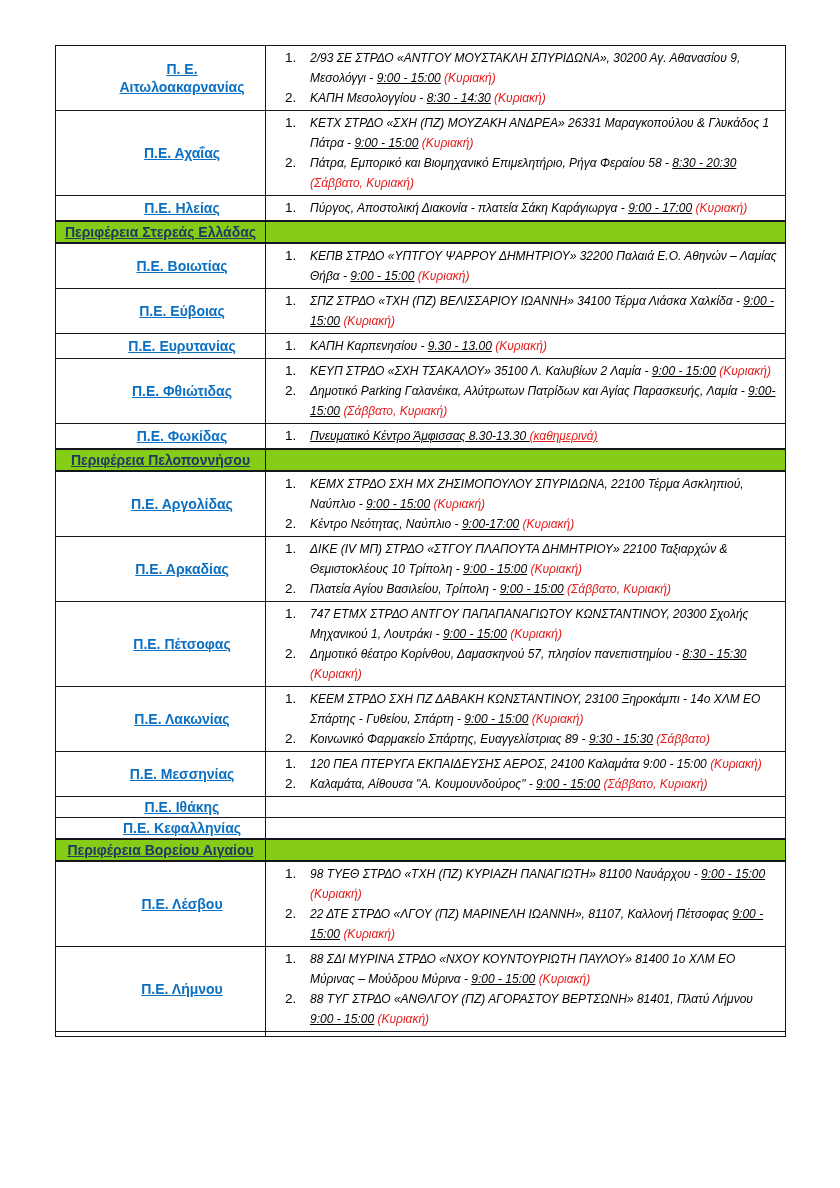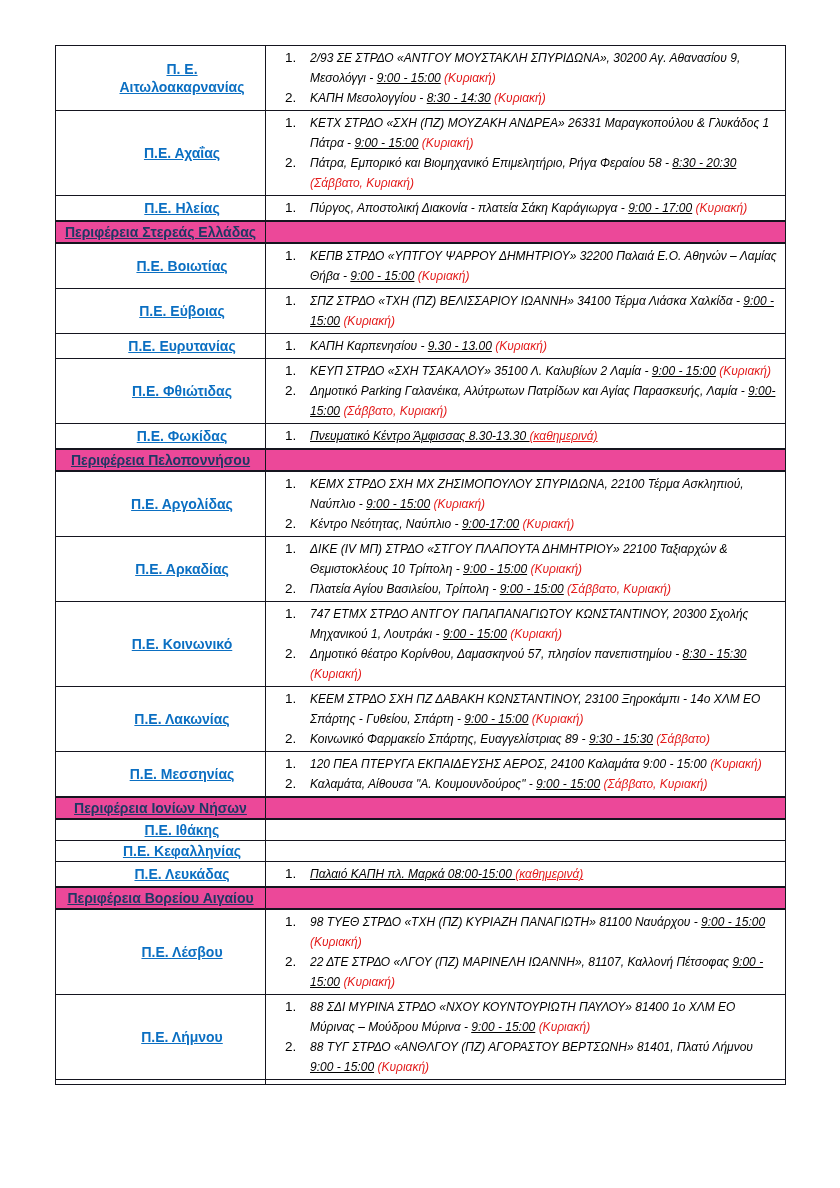--- a/index.html
+++ b/index.html
@@ -41,21 +41,21 @@
     flex:1 1 auto; font-size:12px; line-height:20px; color:#000;
     word-wrap:break-word;
     font-style:italic;
   }
   .seg-u { text-decoration:underline; }
   .seg-r { color:#e31b1b; }
   .seg-ru { color:#e31b1b; text-decoration:underline; }
 
   
   tr.section-row td {
-    background:#ec4899;
+    background:#84cc16;
     border-top-width:2.2px; border-bottom-width:2.2px;
     height:20px;
   }
   tr.section-row td.section-name { text-align:center; padding:1px 2px; }
   .section-title {
     color:#1f3864; font-weight:bold; font-size:14px;
     text-decoration:underline; line-height:17px; white-space:nowrap;
   }
   tr.empty-unit td.unit-cell { padding:1px 4px; }
   tr.empty-unit .unit-link { line-height:15px; }
@@ -182,21 +182,21 @@
               <span class="num">1.</span>
               <span class="itext"><span>ΔΙΚΕ (IV ΜΠ) ΣΤΡΔΟ «ΣΤΓΟΥ ΠΛΑΠΟΥΤΑ ΔΗΜΗΤΡΙΟΥ» 22100 Ταξιαρχών &amp; Θεμιστοκλέους 10 Τρίπολη - </span><span class="seg-u">9:00 - 15:00</span><span> </span><span class="seg-r">(Κυριακή)</span></span>
             </div>
             <div class="item">
               <span class="num">2.</span>
               <span class="itext"><span>Πλατεία Αγίου Βασιλείου, Τρίπολη - </span><span class="seg-u">9:00 - 15:00</span><span> </span><span class="seg-r">(Σάββατο, Κυριακή)</span></span>
             </div>
           </td>
         </tr>
         <tr>
-          <td class="unit-cell"><span class="unit-link">Π.Ε. Κοινωνικό</span></td>
+          <td class="unit-cell"><span class="unit-link">Π.Ε. Πέτσοφας</span></td>
           <td class="info-cell">
             <div class="item">
               <span class="num">1.</span>
               <span class="itext"><span>747 ΕΤΜΧ ΣΤΡΔΟ ΑΝΤΓΟΥ ΠΑΠΑΠΑΝΑΓΙΩΤΟΥ ΚΩΝΣΤΑΝΤΙΝΟΥ, 20300 Σχολής Μηχανικού 1, Λουτράκι - </span><span class="seg-u">9:00 - 15:00</span><span> </span><span class="seg-r">(Κυριακή)</span></span>
             </div>
             <div class="item">
               <span class="num">2.</span>
               <span class="itext"><span>Δημοτικό θέατρο Κορίνθου, Δαμασκηνού 57, πλησίον πανεπιστημίου - </span><span class="seg-u">8:30 - 15:30</span><span> </span><span class="seg-r">(Κυριακή)</span></span>
             </div>
           </td>
@@ -219,42 +219,29 @@
           <td class="info-cell">
             <div class="item">
               <span class="num">1.</span>
               <span class="itext"><span>120 ΠΕΑ ΠΤΕΡΥΓΑ ΕΚΠΑΙΔΕΥΣΗΣ ΑΕΡΟΣ, 24100 Καλαμάτα 9:00 - 15:00 </span><span class="seg-r">(Κυριακή)</span></span>
             </div>
             <div class="item">
               <span class="num">2.</span>
               <span class="itext"><span>Καλαμάτα, Αίθουσα "Α. Κουμουνδούρος" - </span><span class="seg-u">9:00 - 15:00</span><span> </span><span class="seg-r">(Σάββατο, Κυριακή)</span></span>
             </div>
           </td>
-        </tr>
-        <tr class="section-row">
-          <td class="section-name"><span class="section-title">Περιφέρεια Ιονίων Νήσων</span></td>
-          <td></td>
         </tr>
         <tr class="empty-unit">
           <td class="unit-cell"><span class="unit-link">Π.Ε. Ιθάκης</span></td>
           <td class="info-cell"></td>
         </tr>
         <tr class="empty-unit">
           <td class="unit-cell"><span class="unit-link">Π.Ε. Κεφαλληνίας</span></td>
           <td class="info-cell"></td>
         </tr>
-        <tr>
-          <td class="unit-cell"><span class="unit-link">Π.Ε. Λευκάδας</span></td>
-          <td class="info-cell">
-            <div class="item">
-              <span class="num">1.</span>
-              <span class="itext"><span class="seg-u">Παλαιό ΚΑΠΗ πλ. Μαρκά 08:00-15:00 </span><span> </span><span class="seg-ru">(καθημερινά)</span></span>
-            </div>
-          </td>
-        </tr>
         <tr class="section-row">
           <td class="section-name"><span class="section-title">Περιφέρεια Βορείου Αιγαίου</span></td>
           <td></td>
         </tr>
         <tr>
           <td class="unit-cell"><span class="unit-link">Π.Ε. Λέσβου</span></td>
           <td class="info-cell">
             <div class="item">
               <span class="num">1.</span>
               <span class="itext"><span>98 ΤΥΕΘ ΣΤΡΔΟ «ΤΧΗ (ΠΖ) ΚΥΡΙΑΖΗ ΠΑΝΑΓΙΩΤΗ» 81100 Ναυάρχου - </span><span class="seg-u">9:00 - 15:00</span><span> </span><span class="seg-r">(Κυριακή)</span></span>

